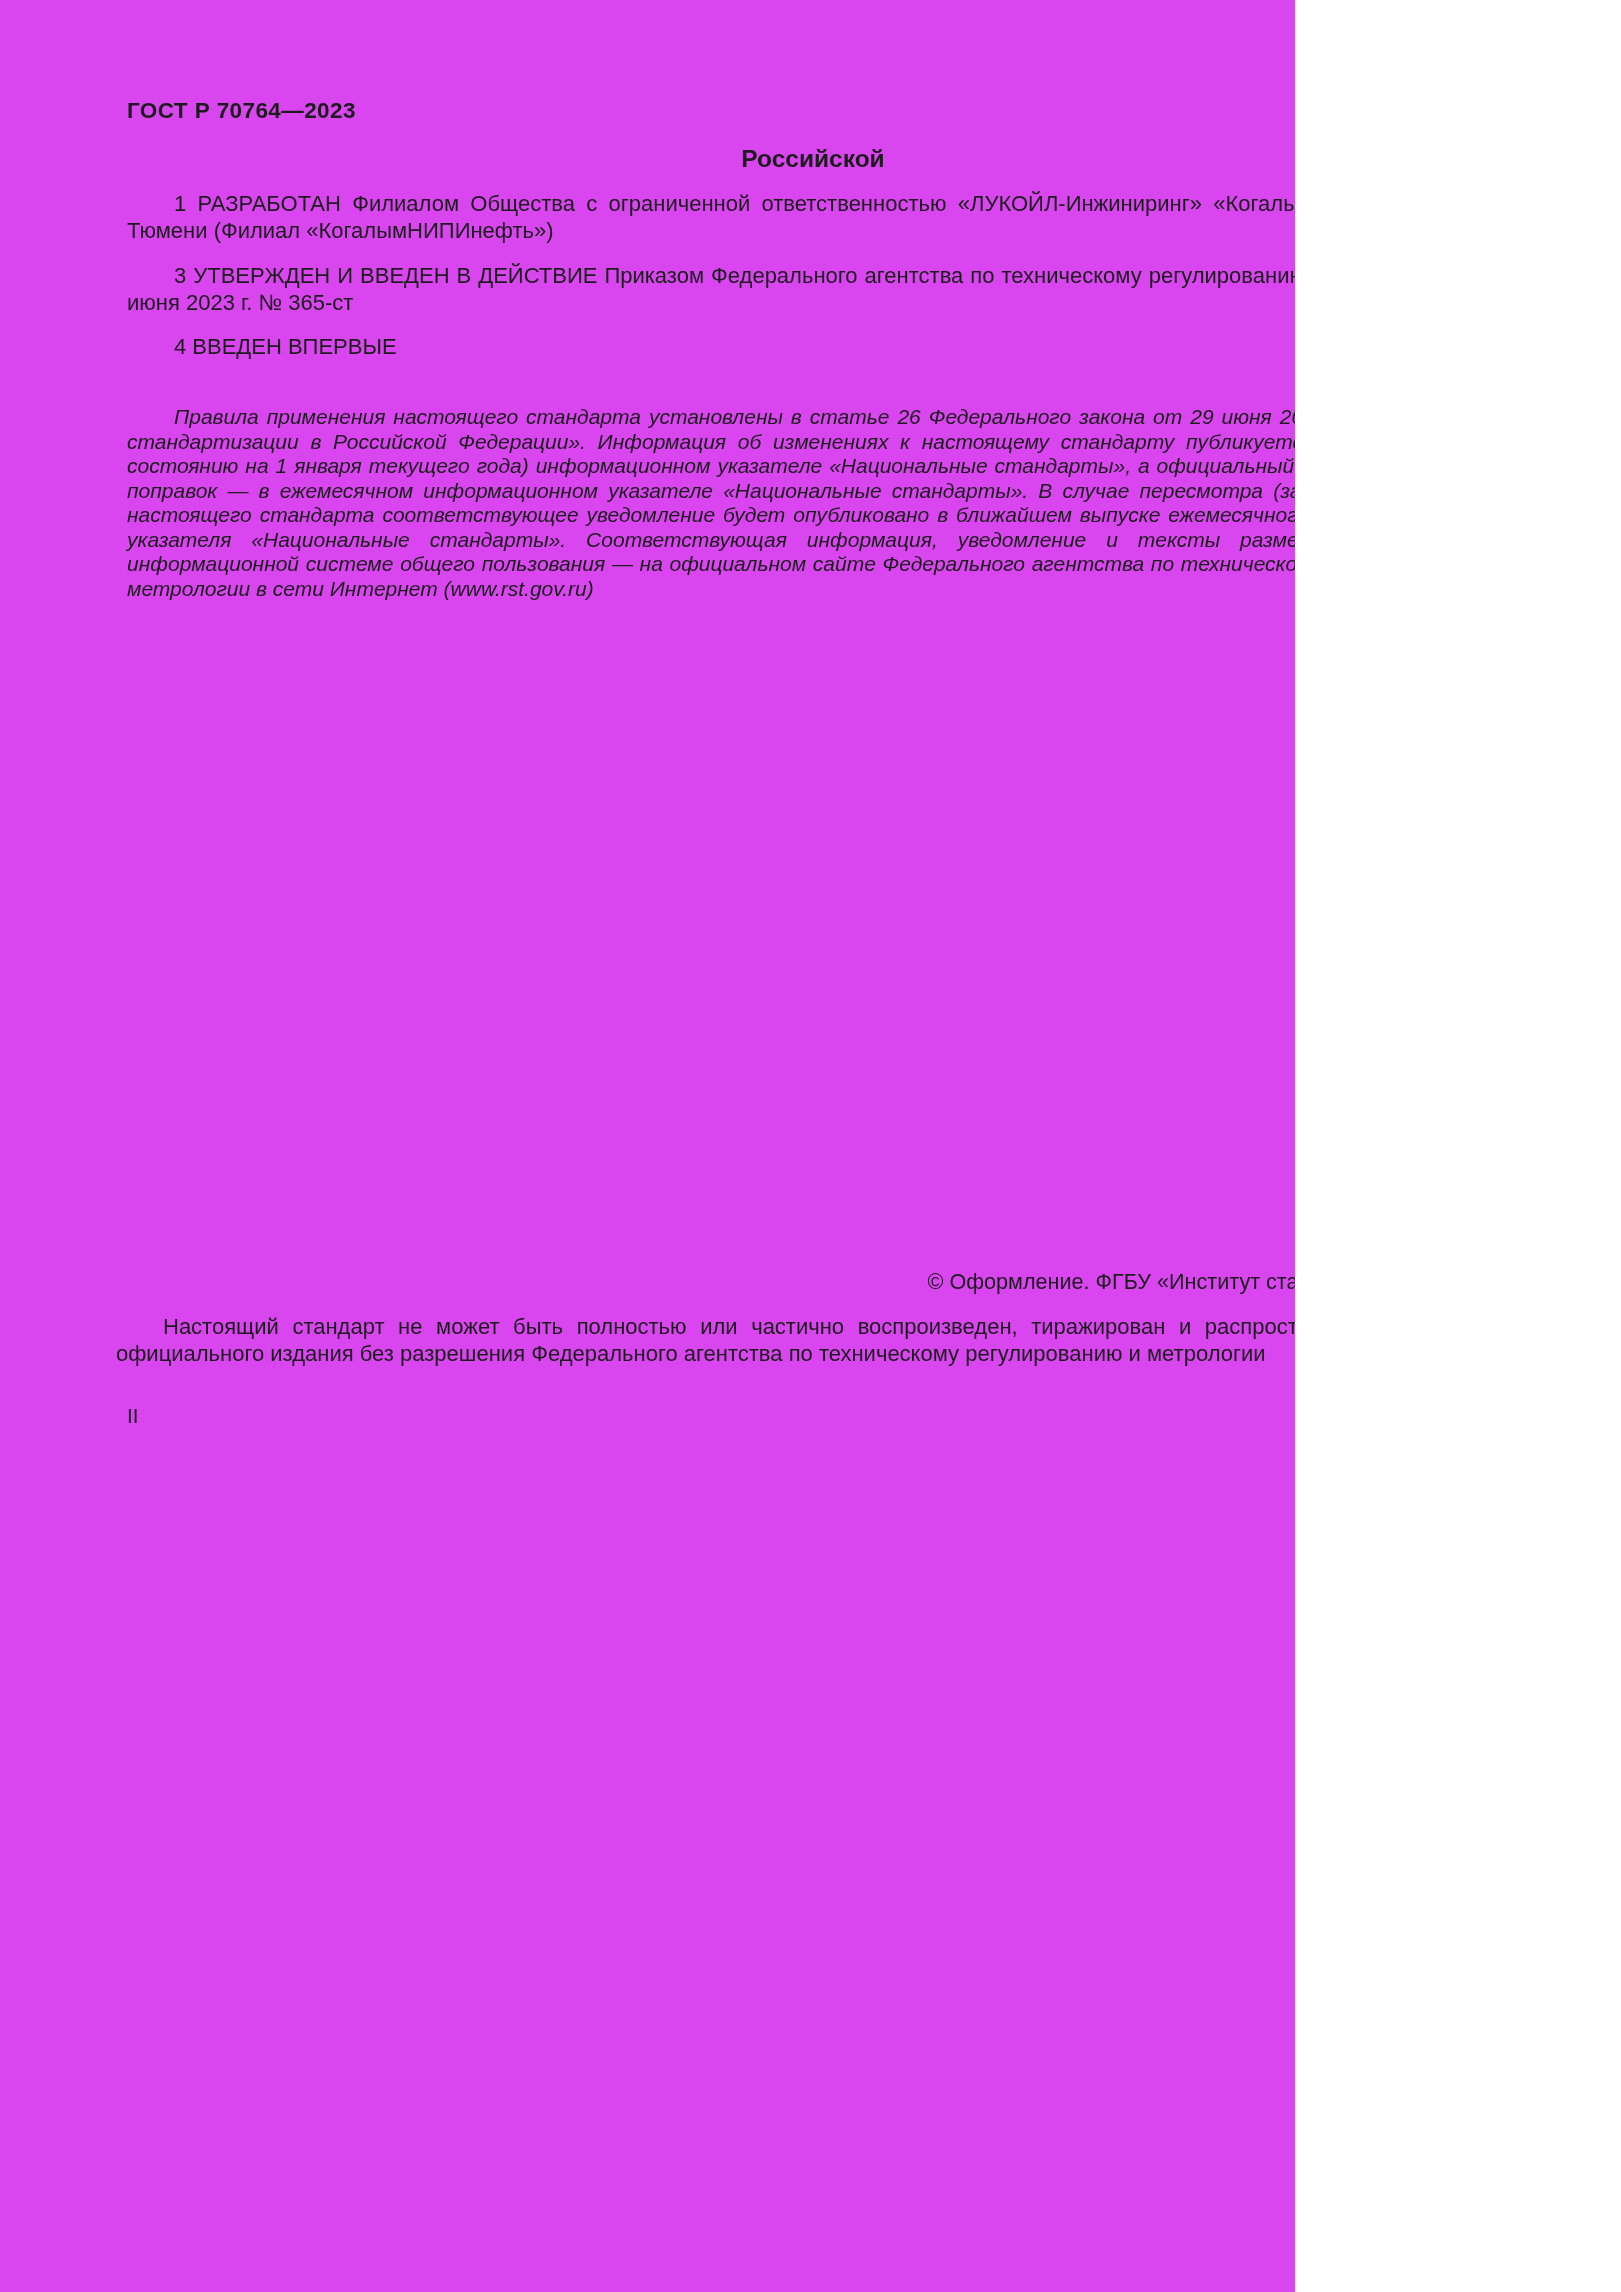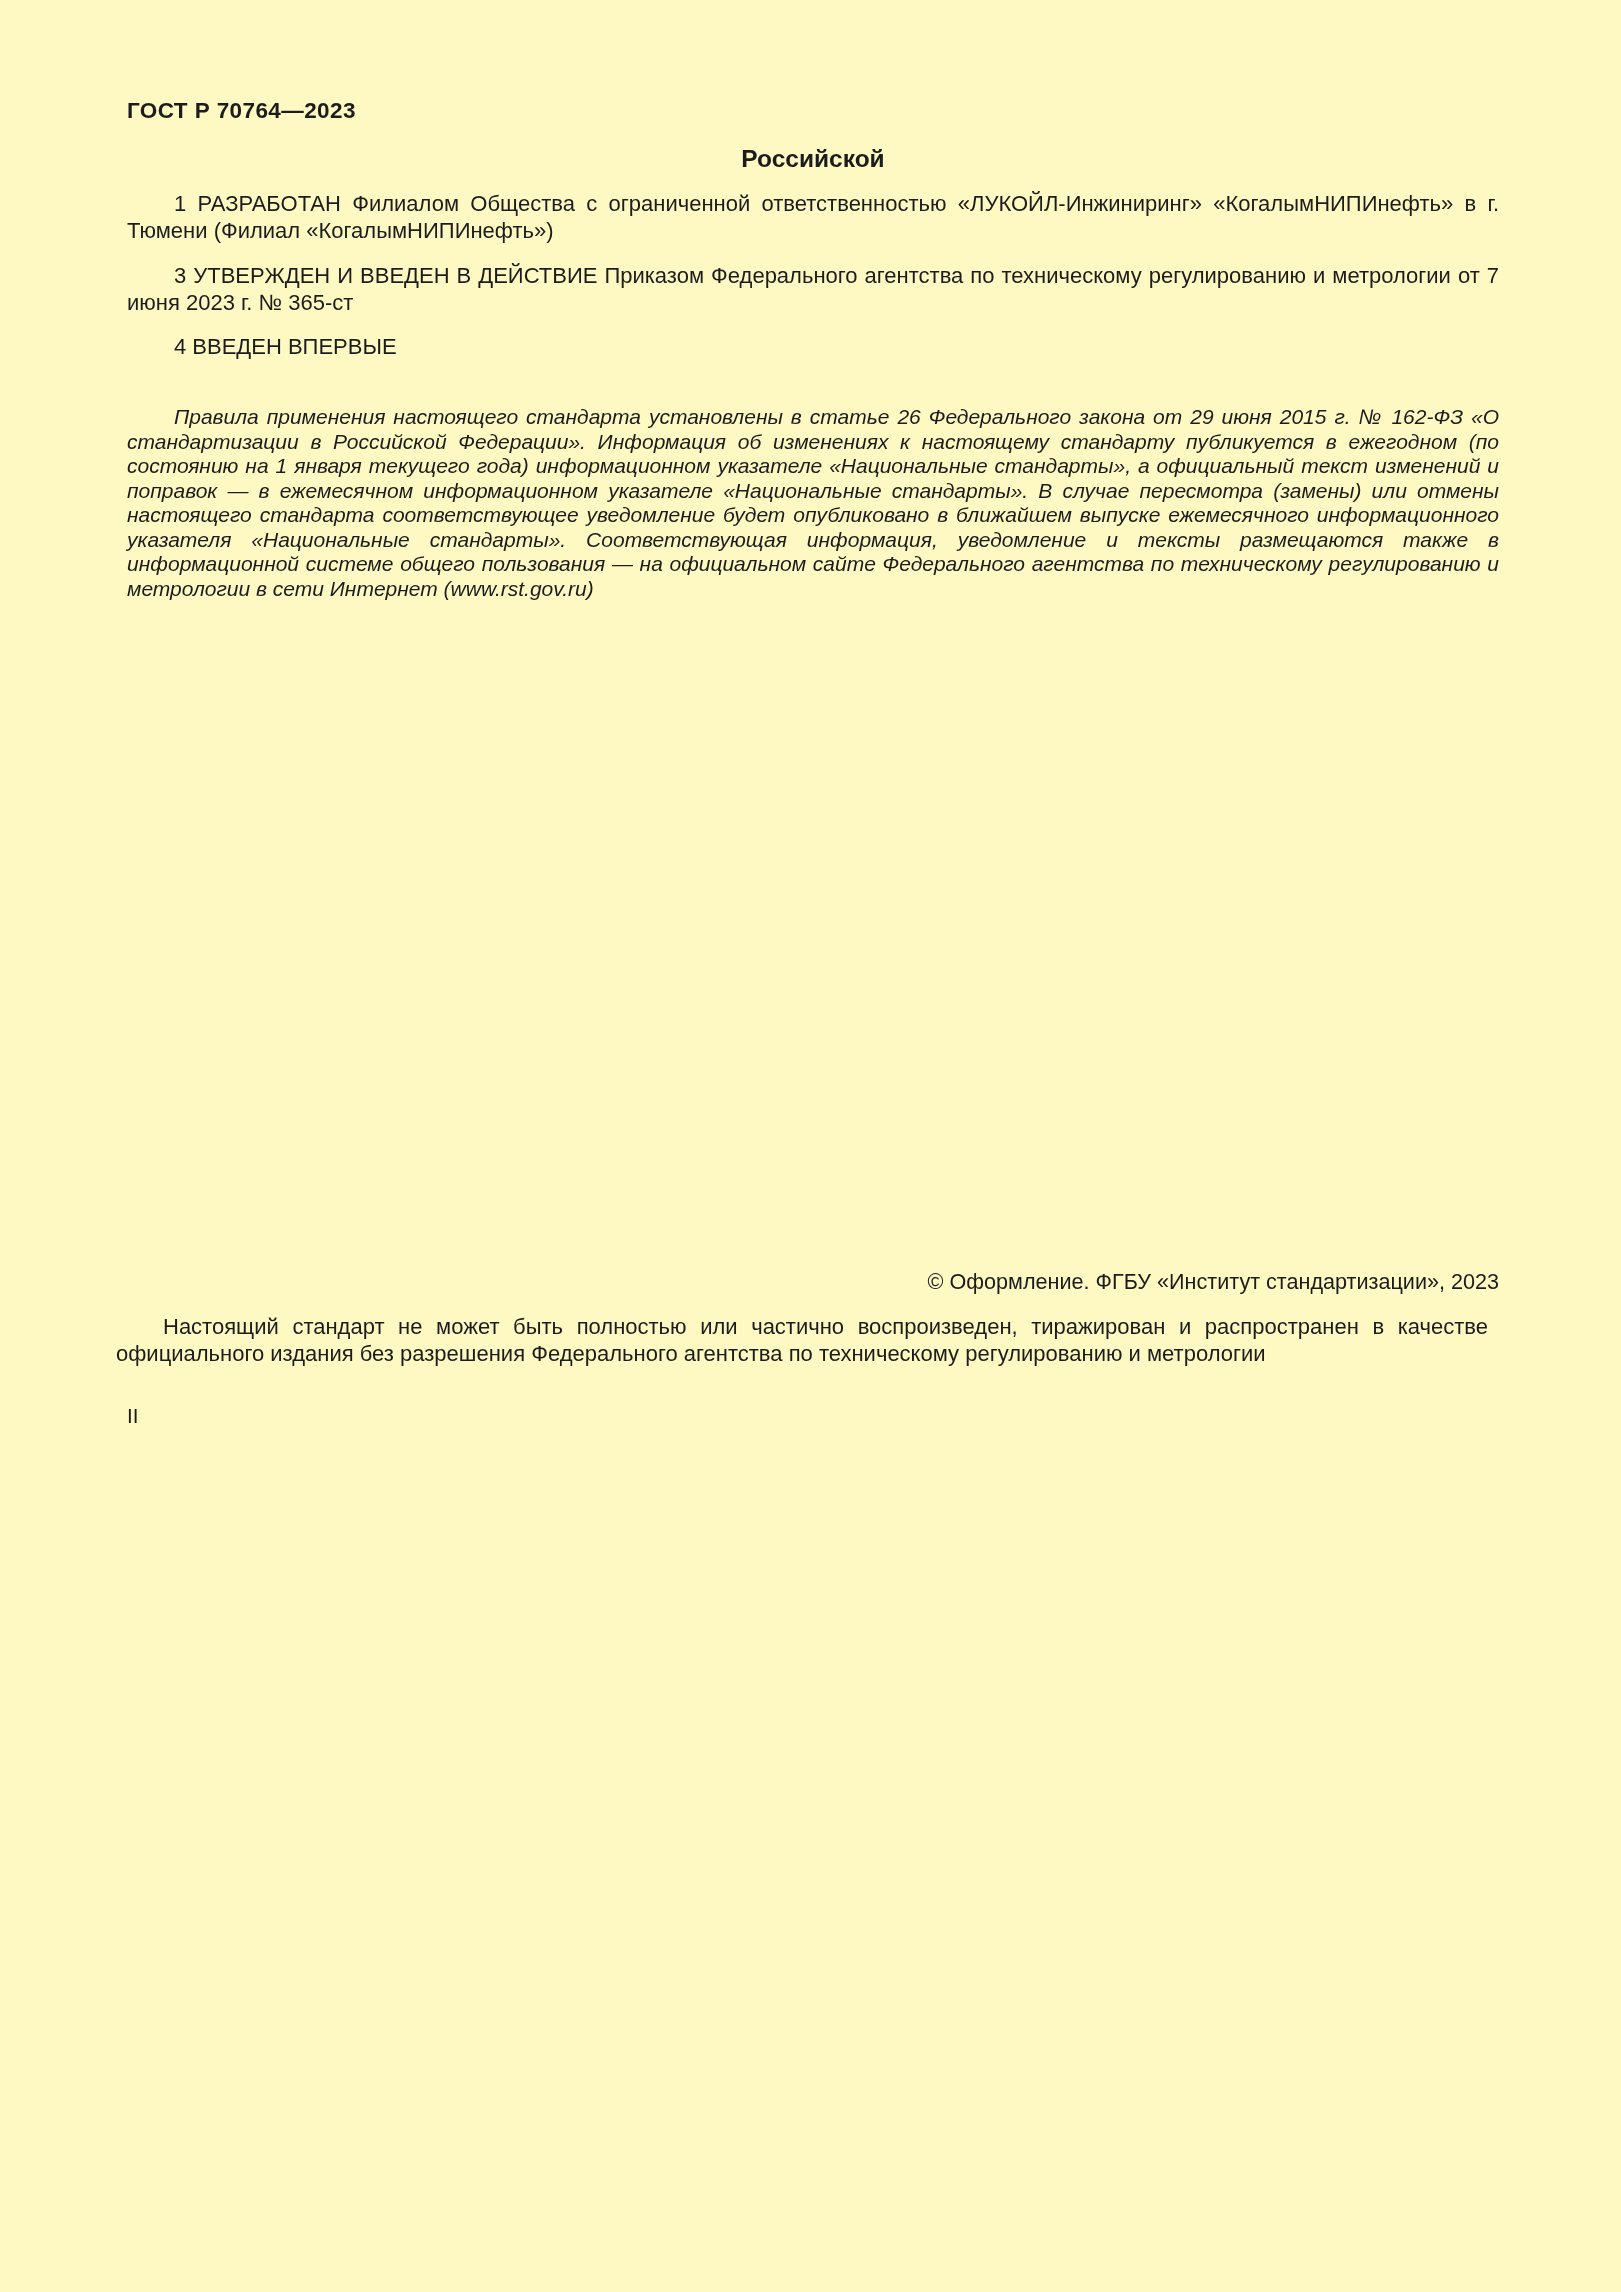--- a/index.html
+++ b/index.html
@@ -6,23 +6,23 @@
     margin: 0;
     padding: 0;
     background: #ffffff;
   }
   body {
     font-family: "Liberation Sans", sans-serif;
     color: #1c1c1c;
   }
   .page {
     position: relative;
-    width: 1621px;
+    width: 1295px;
     height: 2293px;
-    background: #fef9c3;
+    background: #d946ef;
     overflow: hidden;
   }
   .doc-header {
     position: absolute;
     top: 98px;
     left: 127px;
     font-size: 22.5px;
     font-weight: bold;
     letter-spacing: 0.4px;
     white-space: nowrap;

